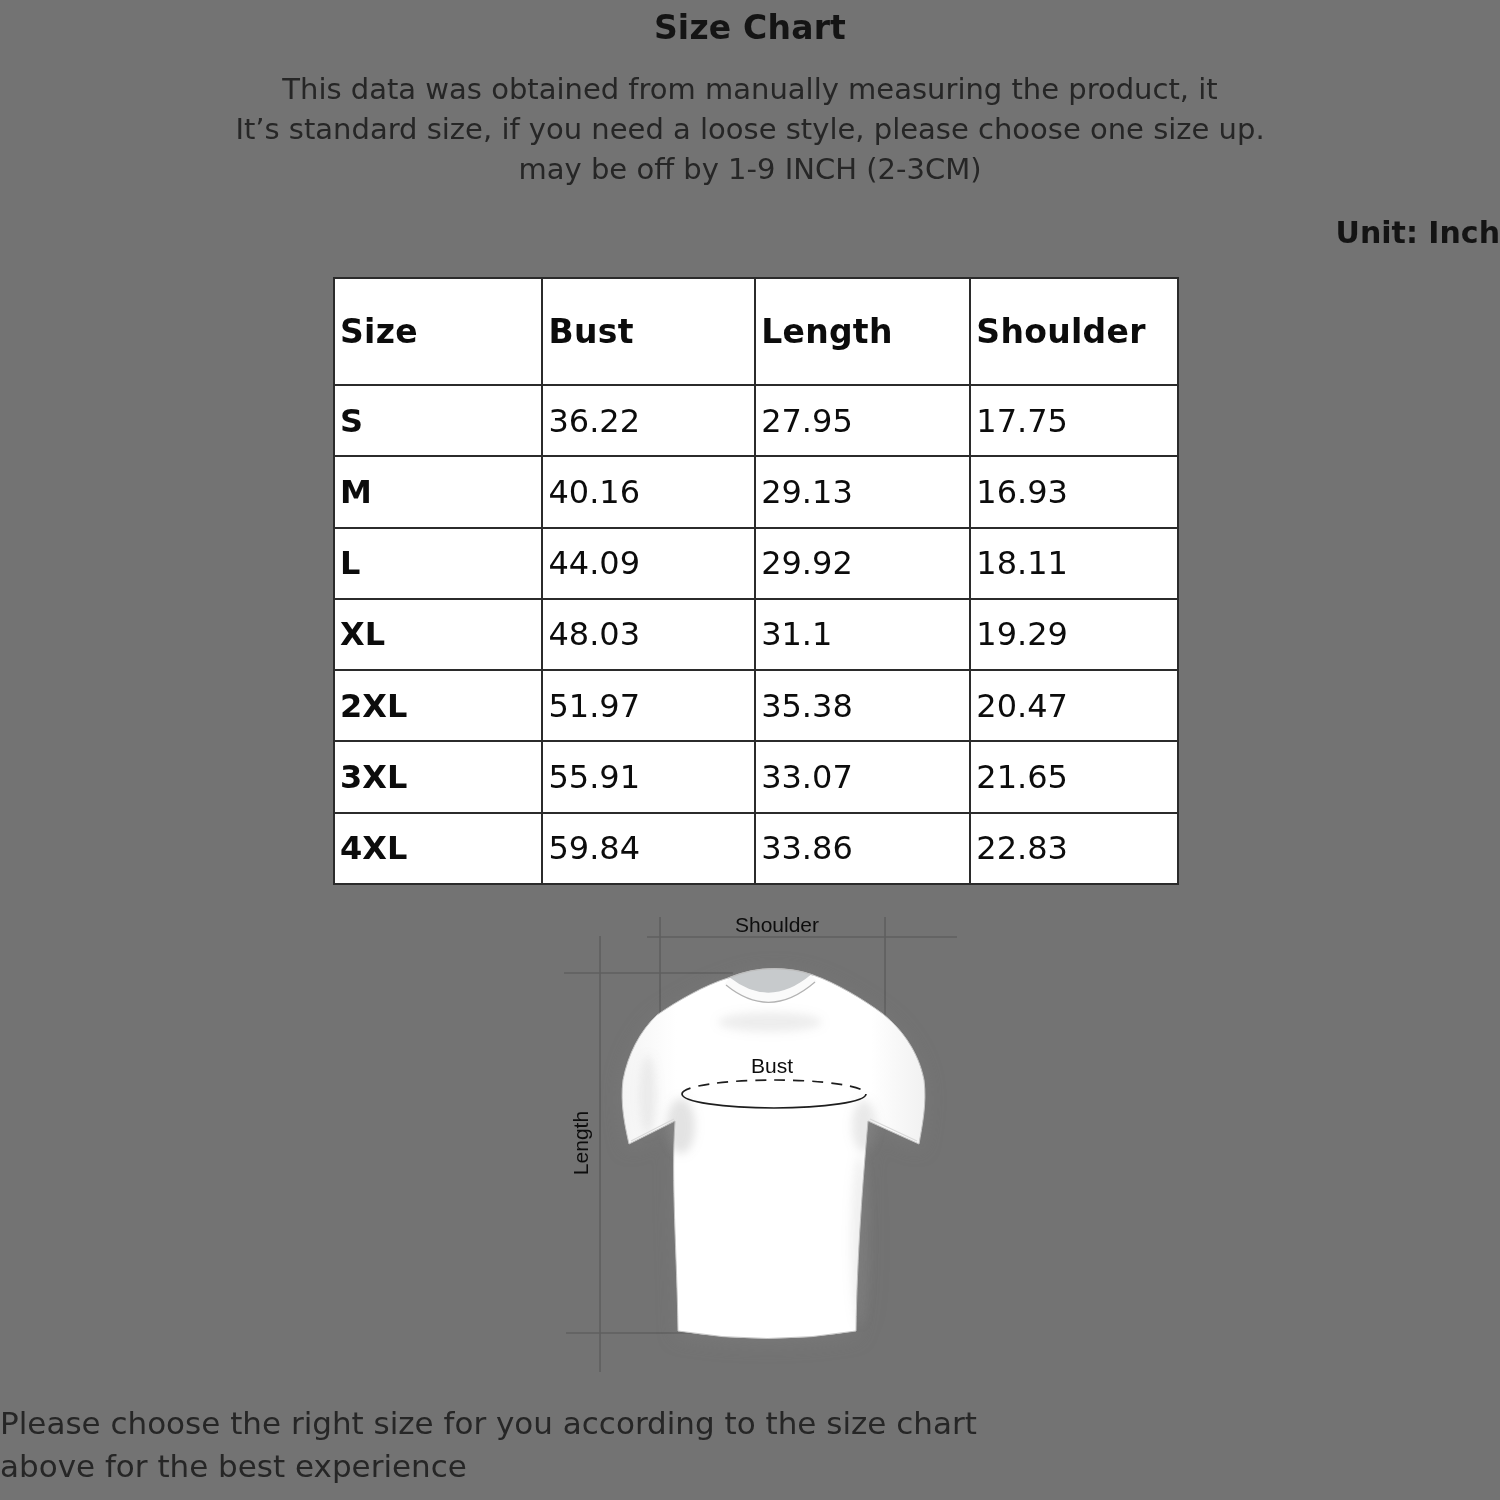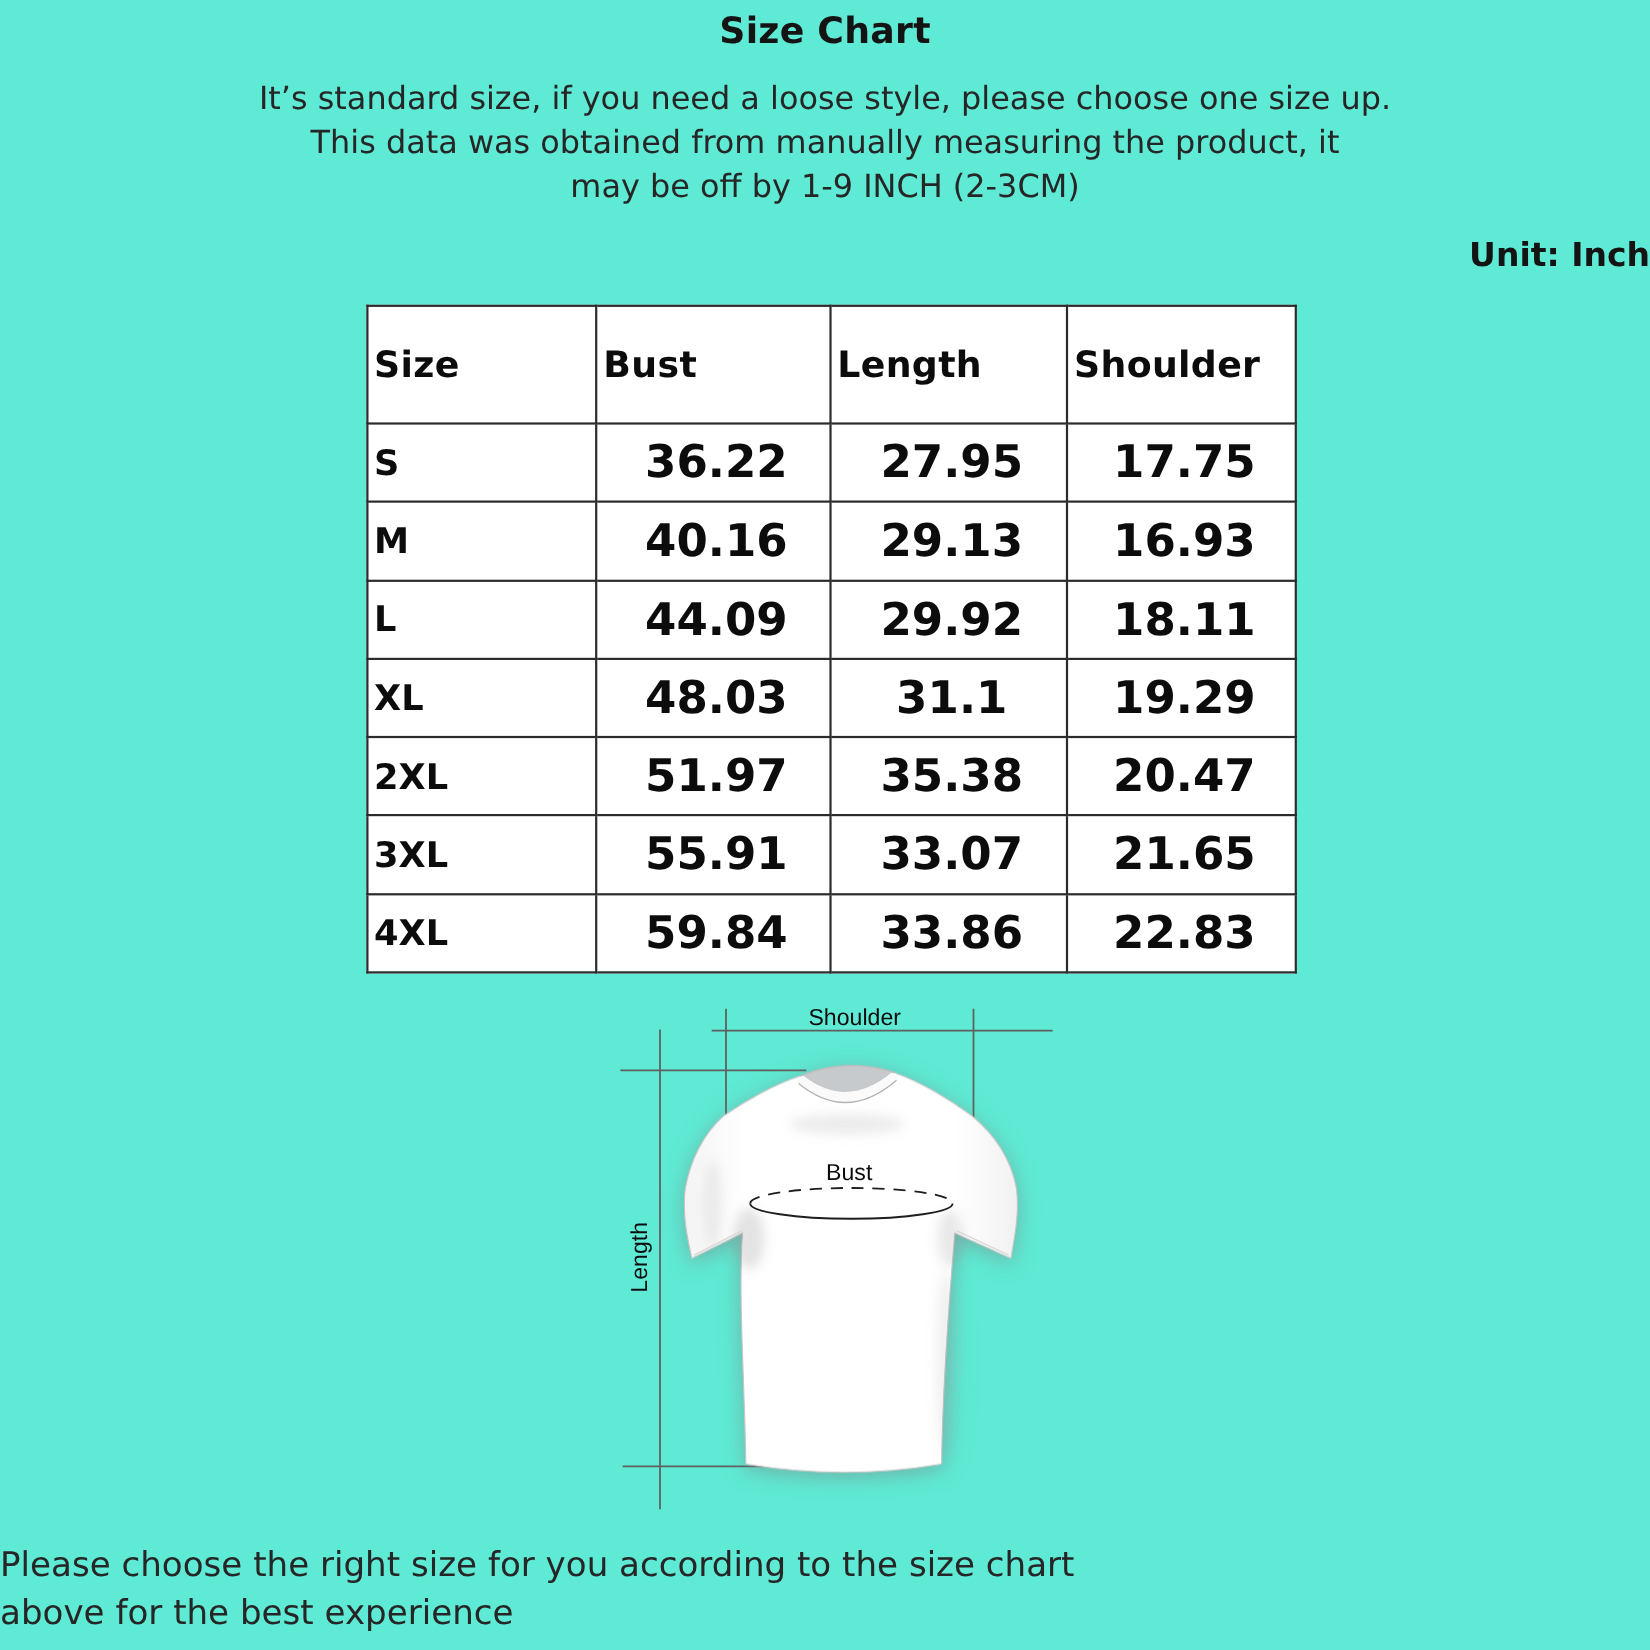--- a/index.html
+++ b/index.html
@@ -1,19 +1,19 @@
 <!DOCTYPE html>
 <html><head>
 <meta charset="utf-8">
 <style>
   html,body{margin:0;padding:0;background:#ffffff;}
   .canvas{
     position:relative;
     width:1500px;height:1500px;
-    background:#5eead4;
+    background:#737373;
     font-family:"DejaVu Sans","Liberation Sans",sans-serif;
     color:#262626;
     overflow:hidden;
   }
   .page-title{
     position:absolute;top:10px;left:0;width:1500px;
     text-align:center;font-size:33px;font-weight:800;line-height:36px;color:#141414;
     letter-spacing:0.2px;
   }
   .intro{
@@ -39,21 +39,21 @@
     padding:0 0 0 5px;
     vertical-align:middle;
     text-align:left;
     color:#0c0c0c;
     overflow:hidden;white-space:nowrap;
   }
   table.size-table tr.head-row{height:96px;}
   table.size-table tr.data-row{height:64px;}
   table.size-table th{font-size:33px;font-weight:800;letter-spacing:0.3px;line-height:1;}
   table.size-table td.size-cell{font-size:32px;font-weight:700;line-height:1;}
-  table.size-table td.num-cell{font-size:41px;font-weight:700;line-height:1;text-align:center;}
+  table.size-table td.num-cell{font-size:32px;font-weight:400;line-height:1;}
   .diagram{
     position:absolute;left:540px;top:890px;width:460px;height:500px;
   }
   .diagram svg{display:block;width:460px;height:500px;}
   .shirt-group{filter:drop-shadow(0px 4px 9px rgba(125,125,125,0.5));}
   .measure-line{stroke:#5f5f5f;stroke-width:1.6;fill:none;}
   .diagram-label{
     font-family:"Liberation Sans","DejaVu Sans",sans-serif;
     font-size:21px;fill:#0d0d0d;
   }
@@ -63,22 +63,22 @@
   }
 </style>
 </head>
 <body>
 
 <div class="canvas">
 
   <div class="page-title">Size Chart</div>
 
   <div class="intro">
+    <div>This data was obtained from manually measuring the product, it</div>
     <div>It’s standard size, if you need a loose style, please choose one size up.</div>
-    <div>This data was obtained from manually measuring the product, it</div>
     <div>may be off by 1-9 INCH (2-3CM)</div>
   </div>
 
   <div class="unit-label">Unit: Inch</div>
 
   <table class="size-table">
     <colgroup>
         <col class="c0">
         <col class="c1">
         <col class="c2">

